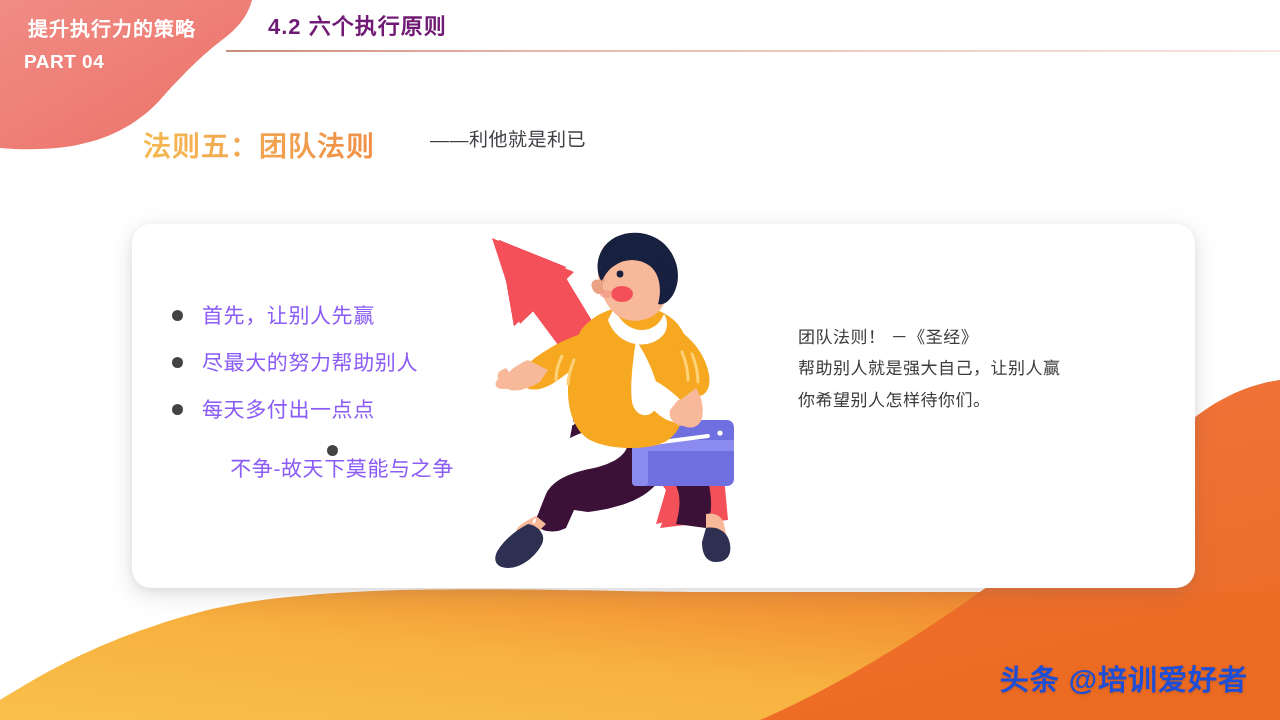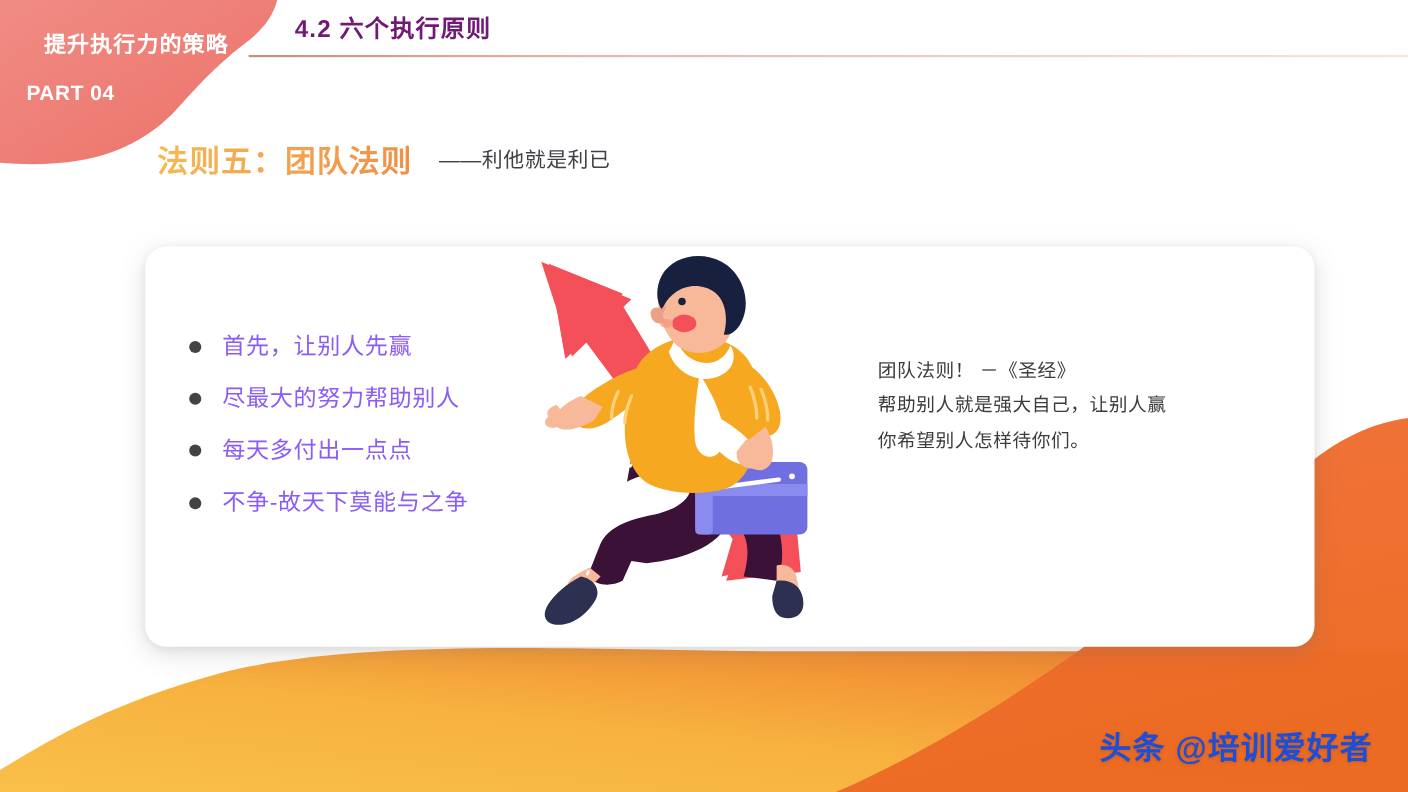--- a/index.html
+++ b/index.html
@@ -10,38 +10,38 @@
     font-family:"Liberation Sans","DejaVu Sans",sans-serif;
     position:relative;
   }
   .slide{position:absolute;inset:0;width:1280px;height:720px;overflow:hidden;background:#fff;}
 
   
   .bg-layer{position:absolute;inset:0;width:1280px;height:720px;}
   .header-title-wrap{position:absolute;left:24px;top:10px;width:250px;z-index:6;}
   .header-kicker{
     font-size:20px;font-weight:bold;color:#ffffff;letter-spacing:1px;
-    line-height:1.5;margin:16px;white-space:nowrap;
+    line-height:1.5;margin:4px;white-space:nowrap;
   }
   .header-part{
     font-size:19px;font-weight:bold;color:#ffffff;letter-spacing:.5px;
     line-height:1.45;margin:0;
   }
   .section-title{
     position:absolute;left:268px;top:8px;z-index:6;
     font-size:22px;font-weight:bold;color:#701a75;letter-spacing:1px;
     white-space:nowrap;
   }
   .header-rule{
     position:absolute;left:226px;top:50px;width:1054px;height:2px;z-index:5;
     background:linear-gradient(90deg,#c98d7a 0%,#e8b6ab 30%,#f3d6cf 75%,#f7e4df 100%);
   }
 
   
-  .law-line{position:absolute;left:143px;top:124px;z-index:6;display:flex;align-items:center;}
+  .law-line{position:absolute;left:143px;top:124px;z-index:6;display:flex;align-items:flex-start;gap:31px;}
   .law-title{
     font-size:28px;font-weight:bold;letter-spacing:1px;
     background:linear-gradient(90deg,#f5b94e 0%,#f2a653 45%,#ef8f46 100%);
     -webkit-background-clip:text;background-clip:text;
     -webkit-text-fill-color:transparent;color:#f0a24f;
   }
   .law-sub{
     font-size:19px;color:#3f3f46;margin-left:24px;letter-spacing:.5px;font-weight:400;
   }
 
@@ -49,21 +49,21 @@
   .card{
     position:absolute;left:132px;top:224px;width:1063px;height:364px;
     background:#ffffff;border-radius:19px;
     box-shadow:0 6px 22px rgba(120,110,110,.22), 0 2px 6px rgba(120,110,110,.10);
     z-index:5;
   }
 
   
   .bullets{position:absolute;left:172px;top:303px;z-index:7;width:340px;}
   .bullet-row{display:flex;align-items:center;margin-bottom:22px;}
-  .bullet-row:last-child{margin-bottom:0;}
+  .bullet-row:last-child{margin-bottom:0;flex-direction:column;}
   .dot{
     width:11px;height:11px;border-radius:50%;background:#434343;
     flex:0 0 11px;margin-right:19px;
   }
   .bullet-text{font-size:21px;color:#8b5cf6;letter-spacing:.6px;line-height:1.2;white-space:nowrap;}
 
   
   .quote{position:absolute;left:798px;top:322px;z-index:7;width:360px;}
   .quote p{
     margin:0;font-size:17px;color:#3c3c3c;line-height:1.85;letter-spacing:.5px;

